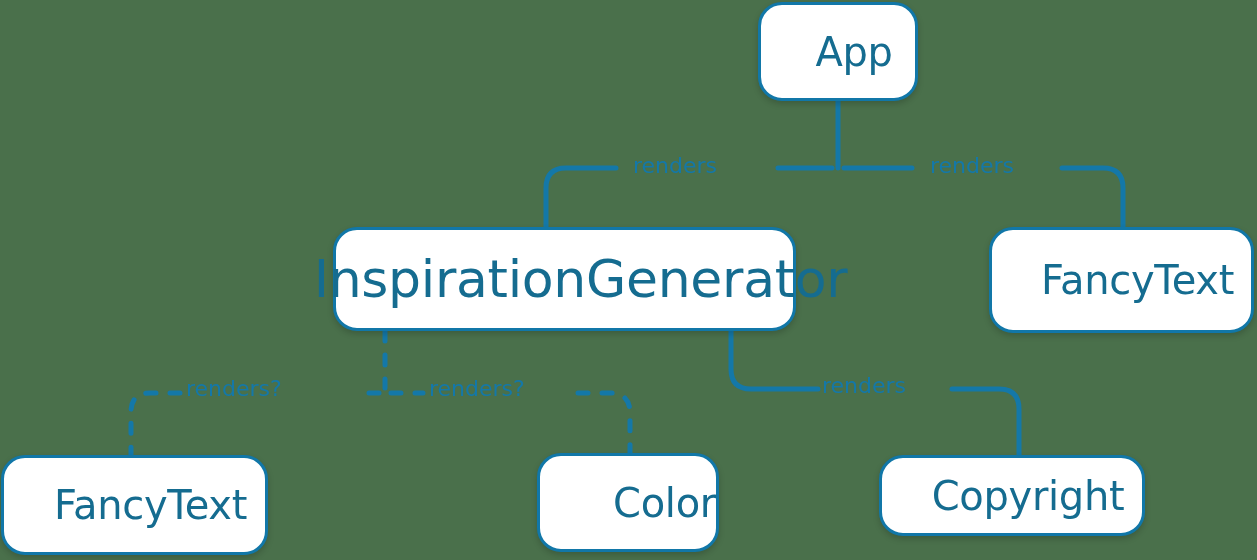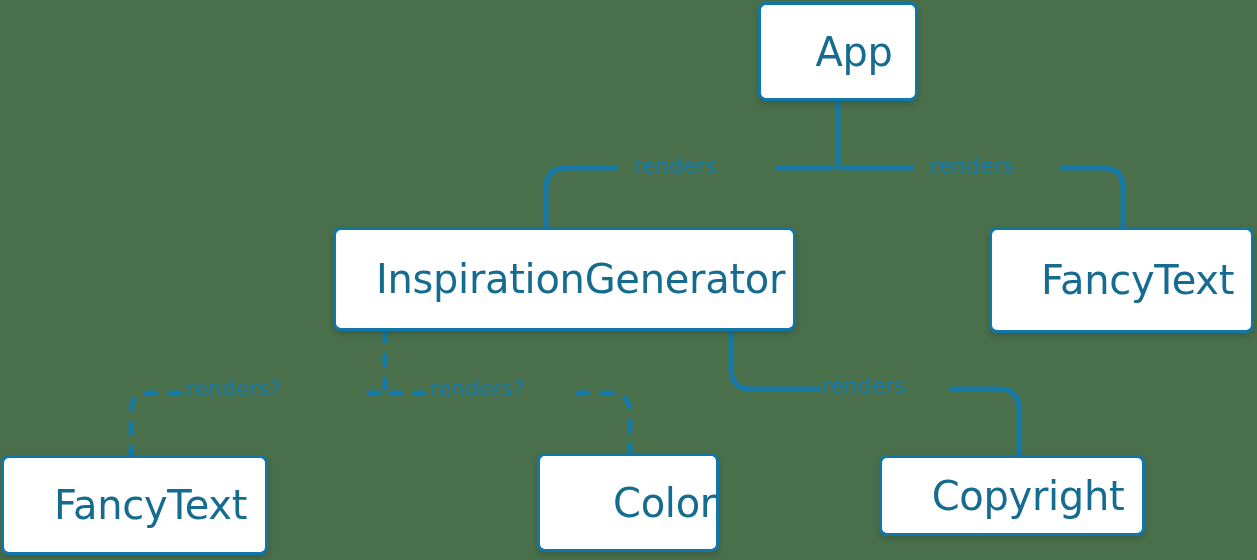--- a/index.html
+++ b/index.html
@@ -23,40 +23,40 @@
     left: 0;
     top: 0;
     width: 1257px;
     height: 560px;
   }
   .node {
     position: absolute;
     box-sizing: border-box;
     background: #ffffff;
     border: 3px solid #1177a8;
-    border-radius: 8px;
+    border-radius: 24px;
     display: flex;
     align-items: center;
     justify-content: center;
     color: #156c90;
     font-family: "DejaVu Sans", sans-serif;
     letter-spacing: -0.3px;
     box-shadow: 0 3px 6px rgba(0,0,0,0.18);
     z-index: 3;
     padding-left: 32px;
   }
   .node-label {
     white-space: nowrap;
     line-height: 1;
   }
   
   #node-app        { left: 758px;  top: 2px;   width: 160px; height: 99px;  }
   #node-app .node-label        { font-size: 40px; }
   #node-inspgen    { left: 333px;  top: 227px; width: 463px; height: 104px; }
-  #node-inspgen .node-label    { font-size: 40px; text-align: center; }
+  #node-inspgen .node-label    { font-size: 52px; text-align: center; }
   #node-fancytext-right { left: 989px; top: 227px; width: 265px; height: 106px; }
   #node-fancytext-right .node-label { font-size: 40px; }
   #node-fancytext-bottom { left: 1px; top: 455px; width: 267px; height: 100px; }
   #node-fancytext-bottom .node-label { font-size: 40px; }
   #node-color      { left: 537px;  top: 453px; width: 182px; height: 99px; justify-content: flex-end;  }
   #node-color .node-label      { font-size: 40px; }
   #node-copyright  { left: 879px;  top: 455px; width: 266px; height: 81px;  }
   #node-copyright .node-label  { font-size: 40px; }
 
   .edge-label {

